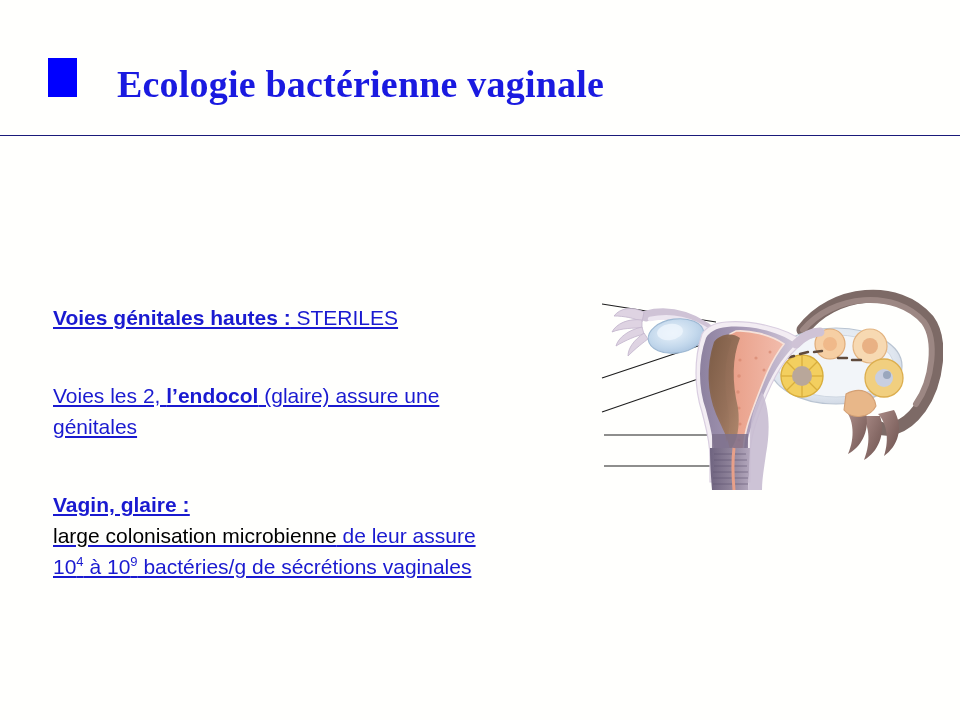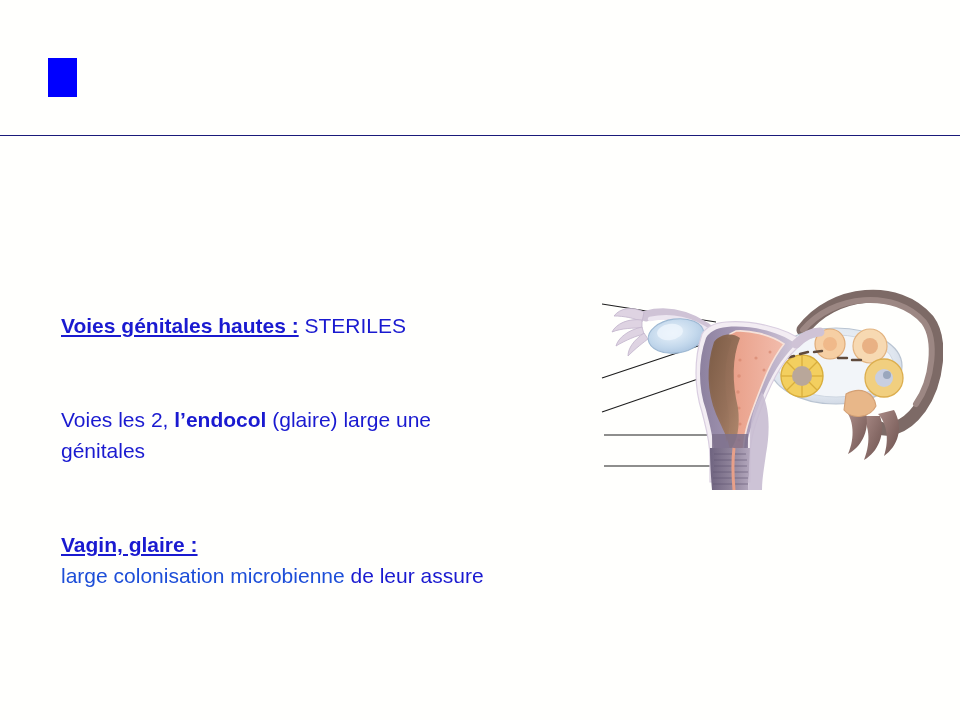--- a/index.html
+++ b/index.html
@@ -53,28 +53,28 @@
   #body-text {
     position: absolute;
     left: 45px;
     top: 294px;
     width: 560px;
     font-size: 21px;
     line-height: 31px;
     color: #1a1ad0;
     font-family: "Liberation Sans", sans-serif;
   }
-  .para { margin: 16px; }
+  .para { margin: 8px; text-decoration: underline; }
   .gap { height: 31px; }
   .bold-ul {
     font-weight: bold;
     text-decoration: underline;
   }
   .bold-plain { font-weight: bold; }
-  .red { color: #1d4ed8; }
+  .red { color: #000000; }
   .line { white-space: nowrap; }
   sup {
     font-size: 0.62em;
     vertical-align: super;
     line-height: 0;
   }
 
   
   #illustration {
     position: absolute;
@@ -84,42 +84,44 @@
     height: 210px;
   }
   #illustration svg { display: block; }
 </style>
 </head>
 <body>
 
 <div id="slide">
 
   <div id="title-bullet"></div>
+  <div id="slide-title">Ecologie bactérienne vaginale</div>
   <div id="title-rule"></div>
 
   <div id="body-text">
 
     <p class="para">
       <span class="line">
         <span class="bold-ul">Voies génitales hautes :</span><span> STERILES</span>
       </span>
     </p>
 
     <div class="gap"></div>
 
     <p class="para">
-      <span class="line"><span>Voies les 2, </span><span class="bold-plain">l’endocol</span><span> (glaire) large une</span></span><br>
+      <span class="line"><span>Voies les 2, </span><span class="bold-plain">l’endocol</span><span> (glaire) assure une</span></span><br>
       <span class="line"><span>génitales</span></span>
     </p>
 
     <div class="gap"></div>
 
     <p class="para">
       <span class="line"><span class="bold-ul">Vagin, glaire :</span></span><br>
       <span class="line"><span class="red">large colonisation microbienne</span><span> de leur assure</span></span><br>
+      <span class="line"><span>10</span><sup>4</sup><span> à 10</span><sup>9</sup><span> bactéries/g de sécrétions vaginales</span></span>
     </p>
 
   </div>
 
   <div id="illustration">
     <svg width="345" height="210" viewBox="0 0 345 210" xmlns="http://www.w3.org/2000/svg">
       <defs>
         <linearGradient id="gMyo" x1="0" y1="0" x2="1" y2="0">
           <stop offset="0%" stop-color="#8d819f"></stop>
           <stop offset="45%" stop-color="#a89bb8"></stop>

